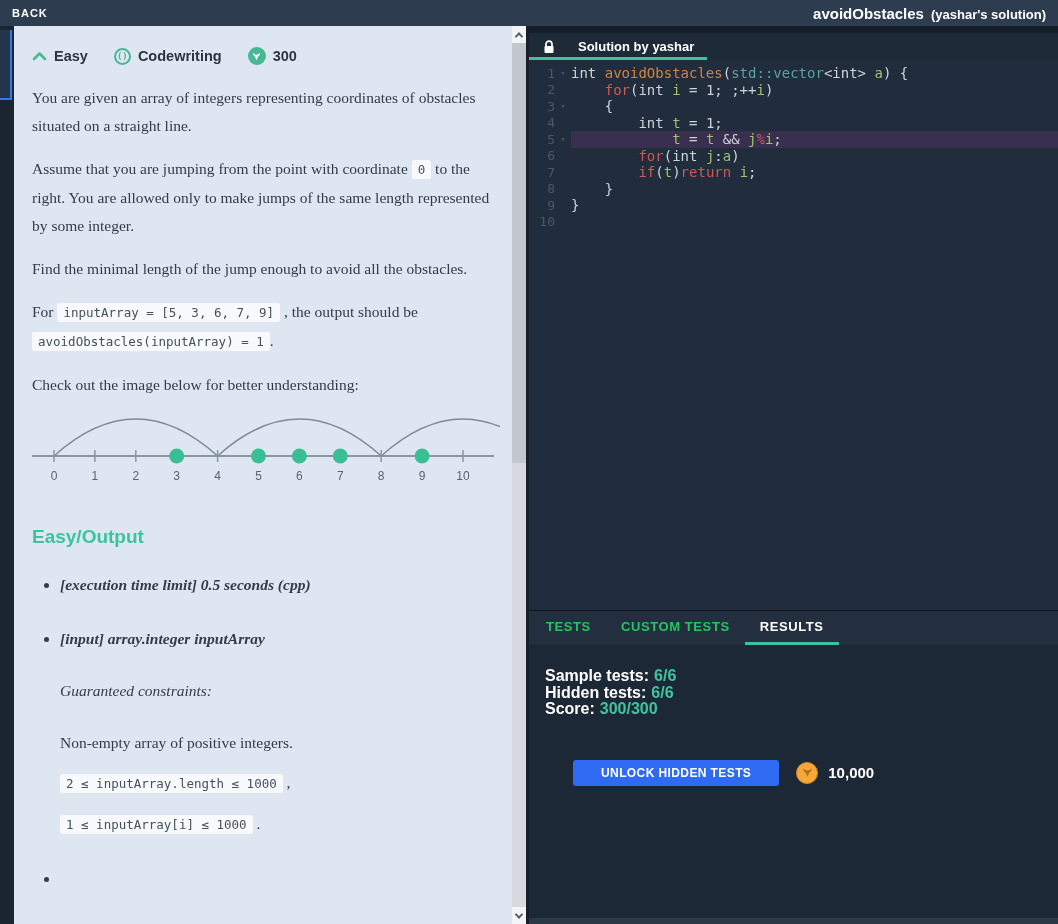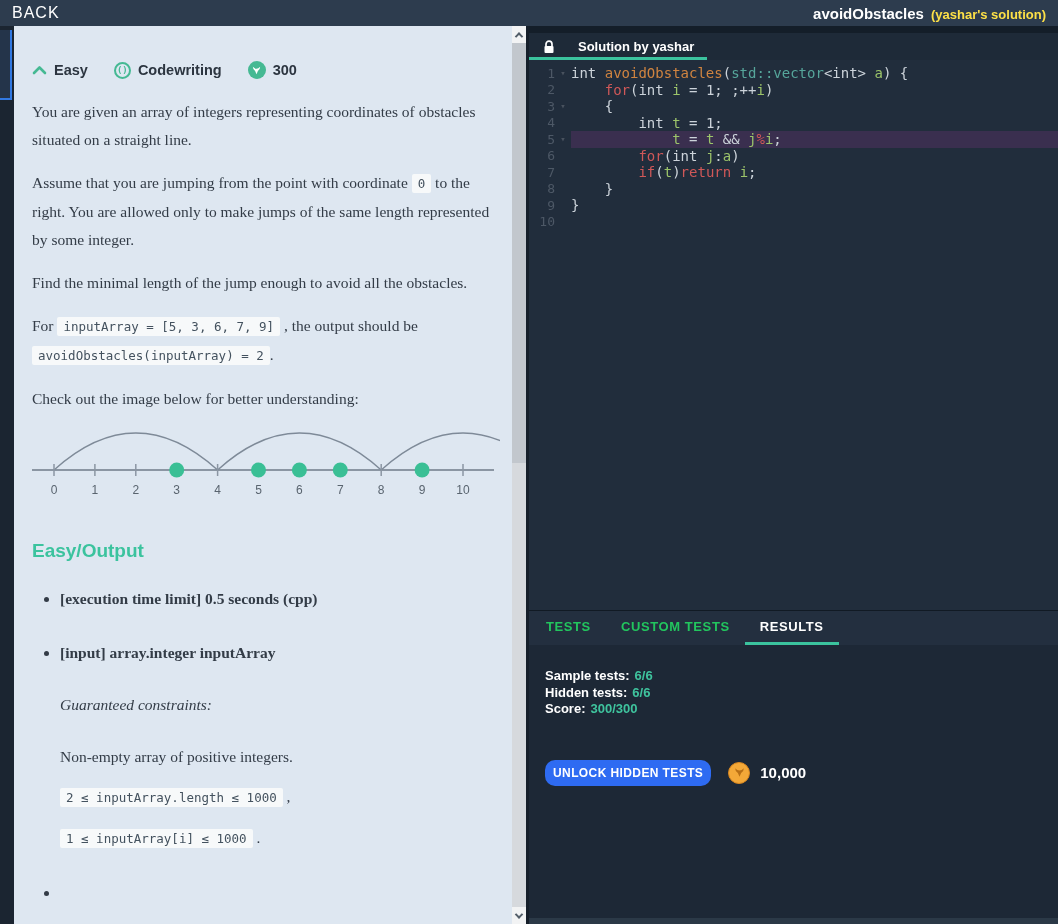--- a/index.html
+++ b/index.html
@@ -2,55 +2,55 @@
 <html><head>
 <meta charset="utf-8">
 <style>
   * { margin:0; padding:0; box-sizing:border-box; }
   html,body { width:1058px; height:924px; overflow:hidden; }
   body { position:relative; background:#1d2836; font-family:"Liberation Sans", sans-serif; }
 
   
   .topbar { position:absolute; top:0; left:0; width:1058px; height:26px; background:#2d3c4e;
             display:flex; align-items:center; justify-content:space-between; padding:0 12px; z-index:5; }
-  .back-btn { color:#fff; font-weight:normal; font-size:16px; letter-spacing:1px; cursor:pointer; }
+  .back-btn { color:#fff; font-weight:bold; font-size:11px; letter-spacing:1px; cursor:pointer; }
   .title-wrap { display:flex; align-items:baseline; gap:7px; }
   .challenge-title { color:#fff; font-weight:bold; font-size:15px; }
-  .challenge-subtitle { color:#fde047; font-weight:bold; font-size:13px; }
+  .challenge-subtitle { color:#ffffff; font-weight:bold; font-size:13px; }
 
   
   .left-panel { position:absolute; top:26px; left:0; width:529px; bottom:0; background:#dee7f1; }
   .left-strip { position:absolute; top:0; left:0; width:14px; height:100%; background:#1b2531; }
   .strip-tab { position:absolute; top:4px; left:0; width:12px; height:70px; background:#24344a;
                border-right:2px solid #3279e2; border-bottom:2px solid #3279e2; cursor:pointer; }
   .right-edge { position:absolute; top:0; right:0; width:3px; height:100%; background:#161f2a; }
 
   .task-content { position:absolute; top:0; left:14px; right:17px; bottom:0; background:#dee7f1;
                   padding:16px 20px 20px 18px; overflow:hidden;
                   font-family:"Liberation Serif", serif; font-size:15.5px; line-height:28px; color:#333c47; }
 
-  .task-header { display:flex; align-items:center; margin-bottom:14px; font-family:"Liberation Sans", sans-serif;margin-top:14px; }
+  .task-header { display:flex; align-items:center; margin-bottom:14px; font-family:"Liberation Sans", sans-serif; }
   .task-header .seg { display:flex; align-items:center; margin-right:26px; }
   .hdr-label { font-weight:bold; font-size:14.5px; color:#2c3540; margin-left:7px; }
   .cw-circle { width:17px; height:17px; border-radius:50%; border:2px solid #45b993; color:#45b993;
                font-family:"DejaVu Sans Mono", monospace; font-size:9px; font-weight:bold;
                display:flex; align-items:center; justify-content:center; }
   .coin-teal { width:18px; height:18px; border-radius:50%; background:#45b993;
                display:flex; align-items:center; justify-content:center; }
 
   p.task-p { margin-bottom:15px; }
   .inline-code { font-family:"DejaVu Sans Mono", monospace; font-size:12.5px; color:#44525f;
                  background:#f7f9fa; border-radius:2px; padding:2px 6px; white-space:nowrap; }
   h2.section-h { font-family:"Liberation Sans", sans-serif; color:#3bc39e; font-size:19px;
                  font-weight:bold; margin:24px 0 20px 0; }
   .figure-wrap { margin:6px 0 2px 0; }
 
   ul.io-list { margin:6px 0 0 28px; list-style:disc; }
   ul.io-list > li { margin-bottom:26px; }
-  .b { font-weight:bold; }
+  .b { font-weight:bold;font-style:italic; }
   .io-sub { margin-top:24px; }
   .gc { font-style:italic; }
   .constraint-line { margin-top:12px; }
 
   
   .scrollbar { position:absolute; top:0; right:3px; width:14px; height:100%; background:#d6d9dd; }
   .sb-btn { position:absolute; left:0; width:14px; height:17px; background:#f2f3f4;
             display:flex; align-items:center; justify-content:center; cursor:pointer; }
   .sb-btn.up { top:0; } .sb-btn.down { bottom:0; }
   .chev { width:6px; height:6px; border-left:2px solid #535e69; border-top:2px solid #535e69; }
@@ -83,25 +83,25 @@
   .tab { display:flex; align-items:center; padding:0 15px; font-weight:bold; font-size:13px;
          letter-spacing:.6px; color:#22c55e; cursor:pointer; border-bottom:3px solid transparent; }
   .tab.active { color:#fff; border-bottom-color:#3bc39e; }
 
   .results { padding:12px 16px 0 16px; }
   .passed-row { display:flex; align-items:center; gap:9px; }
   .check-circle { width:22px; height:22px; border-radius:50%; background:#3cc39a;
                   display:flex; align-items:center; justify-content:center; flex:none; }
   .passed-text { color:#45c49c; font-weight:bold; font-size:14.5px; }
   .stats { margin-top:11px; }
-  .stat-row { color:#fff; font-weight:bold; font-size:13px; line-height:16.5px; }
+  .stat-row { color:#fff; font-weight:bold; font-size:16px; line-height:16.5px; }
   .stat-value { color:#3fc49e; margin-left:5px; }
   .action-row { margin-top:42px; display:flex; align-items:center; }
-  .unlock-btn { background:#2e6bf2; border:none; border-radius:10px; color:#fff; font-family:"Liberation Sans", sans-serif;
-                font-weight:bold; font-size:12px; letter-spacing:.4px; padding:6px 8px; cursor:pointer; }
+  .unlock-btn { background:#2e6bf2; border:none; border-radius:3px; color:#fff; font-family:"Liberation Sans", sans-serif;
+                font-weight:bold; font-size:12px; letter-spacing:.4px; padding:6px 28px; cursor:pointer;margin-left:28px; }
   .coin-orange { width:22px; height:22px; border-radius:50%; margin-left:17px; flex:none;
                  background:#f3a838; border:1px solid #d8861f;
                  display:flex; align-items:center; justify-content:center; }
   .coin-amount { margin-left:10px; color:#fff; font-weight:bold; font-size:15px; }
   .bottom-strip { position:absolute; bottom:0; left:0; width:100%; height:6px; background:#2b3947; }
 </style>
 </head>
 <body>
 
 <div class="topbar">
@@ -141,21 +141,21 @@
     </div>
 
     <p class="task-p">You are given an array of integers representing coordinates of obstacles situated on a straight line.</p>
 
     <p class="task-p"><span>Assume that you are jumping from the point with coordinate </span><span class="inline-code">0</span><span> to the right. You are allowed only to make jumps of the same length represented by some integer.</span></p>
 
     <p class="task-p">Find the minimal length of the jump enough to avoid all the obstacles.</p>
 
 
     <p class="task-p"><span>For </span><span class="inline-code">inputArray = [5, 3, 6, 7, 9]</span> <span>, the output should be</span><br>
-    <span class="inline-code">avoidObstacles(inputArray) = 2</span><span>.</span></p>
+    <span class="inline-code">avoidObstacles(inputArray) = 1</span><span>.</span></p>
 
     <p class="task-p">Check out the image below for better understanding:</p>
 
     <div class="figure-wrap"><svg width="468" height="76" viewBox="0 0 468 76">
           <line x1="0" y1="42" x2="462" y2="42" stroke="#8b96a3" stroke-width="2"></line>
           <path d="M22.0,42 Q103.8,-32 185.6,42" fill="none" stroke="#7e8a98" stroke-width="1.4"></path>
           <path d="M185.6,42 Q267.4,-32 349.2,42" fill="none" stroke="#7e8a98" stroke-width="1.4"></path>
           <path d="M349.2,42 Q431.0,-32 512.8,42" fill="none" stroke="#7e8a98" stroke-width="1.4"></path>
           <line x1="22.0" y1="36" x2="22.0" y2="48" stroke="#8b96a3" stroke-width="1.5"></line>
           <text x="22.0" y="66" text-anchor="middle" font-size="12" fill="#59646f" font-family="Liberation Sans, sans-serif">0</text>

